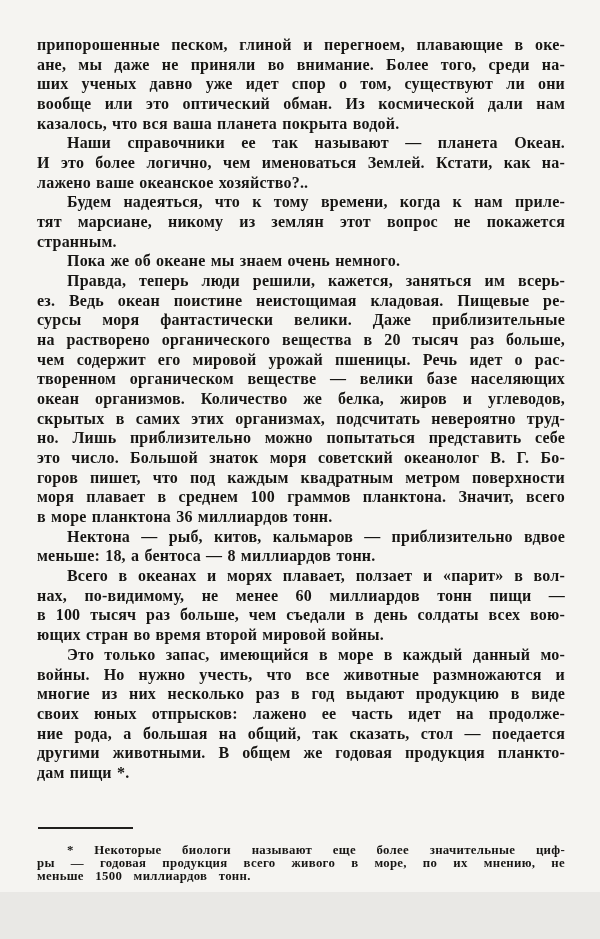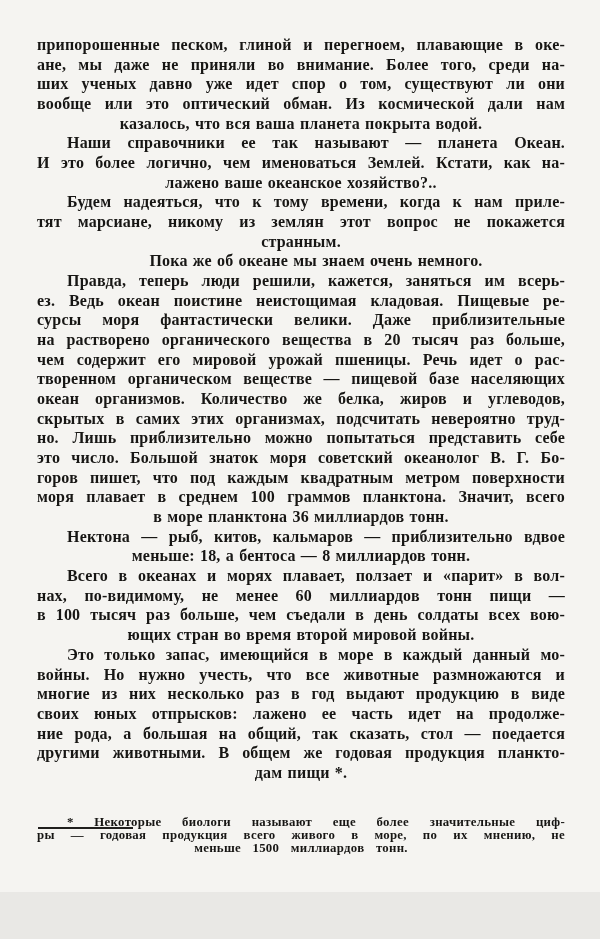--- a/index.html
+++ b/index.html
@@ -23,21 +23,21 @@
     width: 528px;
   }
   .line {
     height: 19.68px;
     line-height: 19.68px;
     font-size: 16px;
     font-weight: 600;
     letter-spacing: 0.2px;
     word-spacing: 1px;
     overflow: hidden;
-    text-align: center;
+    text-align: left;
     white-space: normal;
   }
   
   .line.just {
     text-align: justify;
   }
   .line.just::after {
     content: "";
     display: inline-block;
     width: 100%;
@@ -50,21 +50,21 @@
     position: absolute;
     left: 38px;
     top: 827px;
     width: 95px;
     height: 0;
     border-top: 2px solid #201f1d;
   }
   .footnote {
     position: absolute;
     left: 37px;
-    top: 816px;
+    top: 844px;
     width: 528px;
   }
   .footnote .line {
     height: 13.2px;
     line-height: 13.2px;
     font-size: 12.8px;
     letter-spacing: 0.3px;
   }
   .footnote .line:last-child {
     word-spacing: 8px;
@@ -103,21 +103,21 @@
       </div>
       <div class="para">
         <div class="line indent">Пока же об океане мы знаем очень немного.</div>
       </div>
       <div class="para">
         <div class="line just indent">Правда, теперь люди решили, кажется, заняться им всерь-</div>
         <div class="line just">ез. Ведь океан поистине неистощимая кладовая. Пищевые ре-</div>
         <div class="line just">сурсы моря фантастически велики. Даже приблизительные</div>
         <div class="line just">на растворено органического вещества в 20 тысяч раз больше,</div>
         <div class="line just">чем содержит его мировой урожай пшеницы. Речь идет о рас-</div>
-        <div class="line just">творенном органическом веществе — пищевой базе населяющих</div>
+        <div class="line just">творенном органическом веществе — велики базе населяющих</div>
         <div class="line just">океан организмов. Количество же белка, жиров и углеводов,</div>
         <div class="line just">скрытых в самих этих организмах, подсчитать невероятно труд-</div>
         <div class="line just">но. Лишь приблизительно можно попытаться представить себе</div>
         <div class="line just">это число. Большой знаток моря советский океанолог В. Г. Бо-</div>
         <div class="line just">горов пишет, что под каждым квадратным метром поверхности</div>
         <div class="line just">моря плавает в среднем 100 граммов планктона. Значит, всего</div>
         <div class="line">в море планктона 36 миллиардов тонн.</div>
       </div>
       <div class="para">
         <div class="line just indent">Нектона — рыб, китов, кальмаров — приблизительно вдвое</div>

